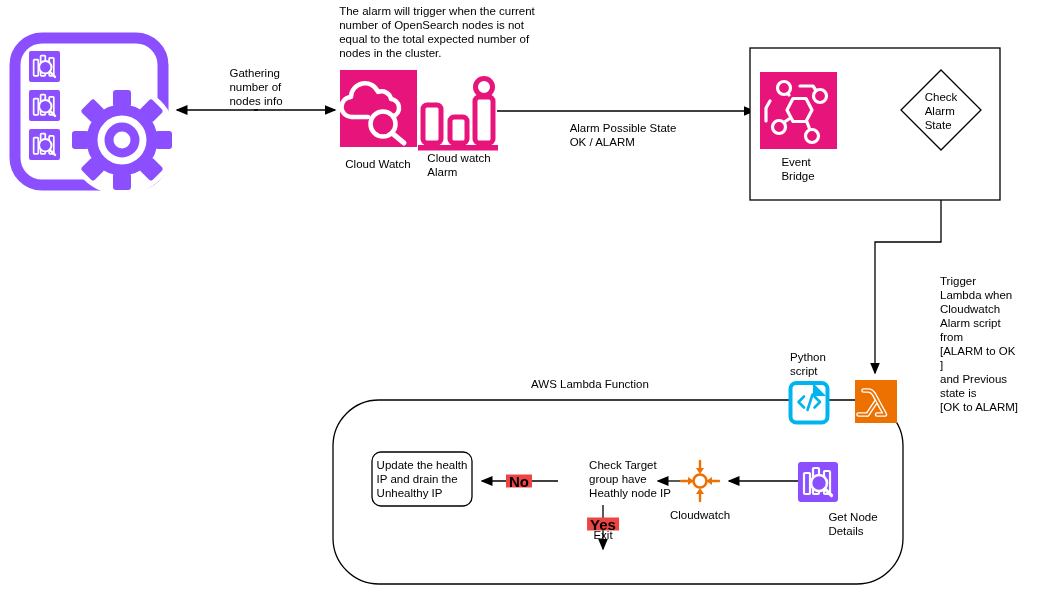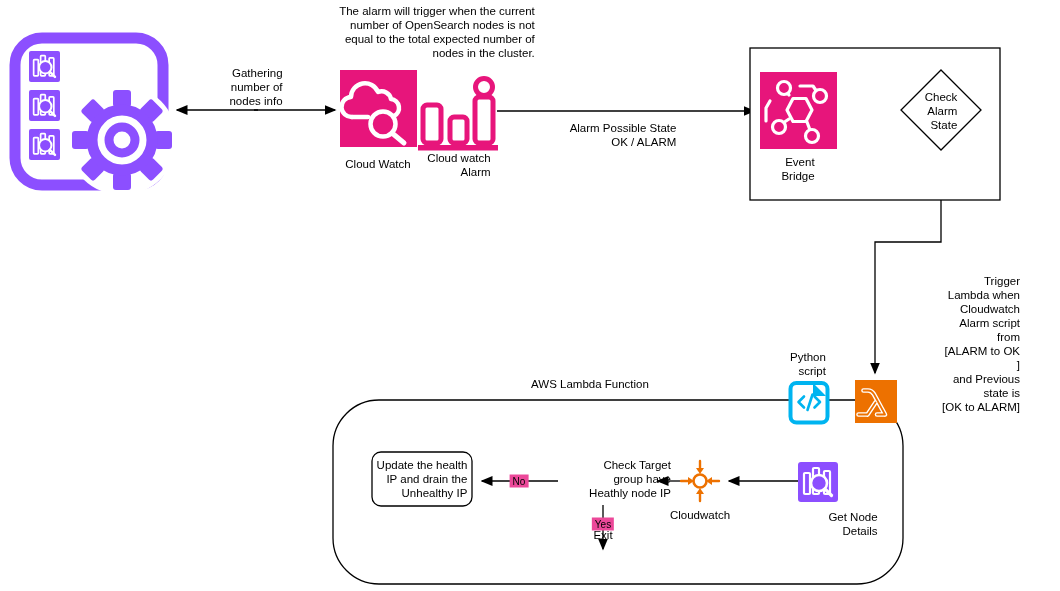--- a/index.html
+++ b/index.html
@@ -1,22 +1,22 @@
 <!DOCTYPE html>
 <html><head>
 <meta charset="utf-8">
 <style>
   html,body{margin:0;padding:0;background:#fff;}
   .canvas{position:relative;width:1060px;height:591px;background:#ffffff;overflow:hidden;
           font-family:"Liberation Sans", sans-serif;color:#000;}
   svg.diagram{position:absolute;left:0;top:0;}
-  .lbl{position:absolute;transform:translateX(-50%);white-space:pre-line;text-align:right;
+  .lbl{position:absolute;transform:translateX(-50%);white-space:pre-line;text-align:left;
        font-size:11.5px;line-height:14px;color:#000;}
-  .inline-lbl{position:absolute;transform:translate(-50%,-50%);background:#ec4899;padding:0 3px;
-       font-size:10px;line-height:13px;}
+  .inline-lbl{position:absolute;transform:translate(-50%,-50%);background:#ef4444;padding:0 3px;
+       font-size:15px;line-height:13px;font-weight:bold;}
 </style>
 </head>
 <body>
 
 <div class="canvas">
 
 <svg class="diagram" width="1060" height="591" viewBox="0 0 1060 591">
   <defs>
     <marker id="ab" markerWidth="12" markerHeight="10" refX="10.5" refY="5" orient="auto" markerUnits="userSpaceOnUse">
       <path d="M0 0 L12 5 L0 10 Z" fill="#000"></path>

